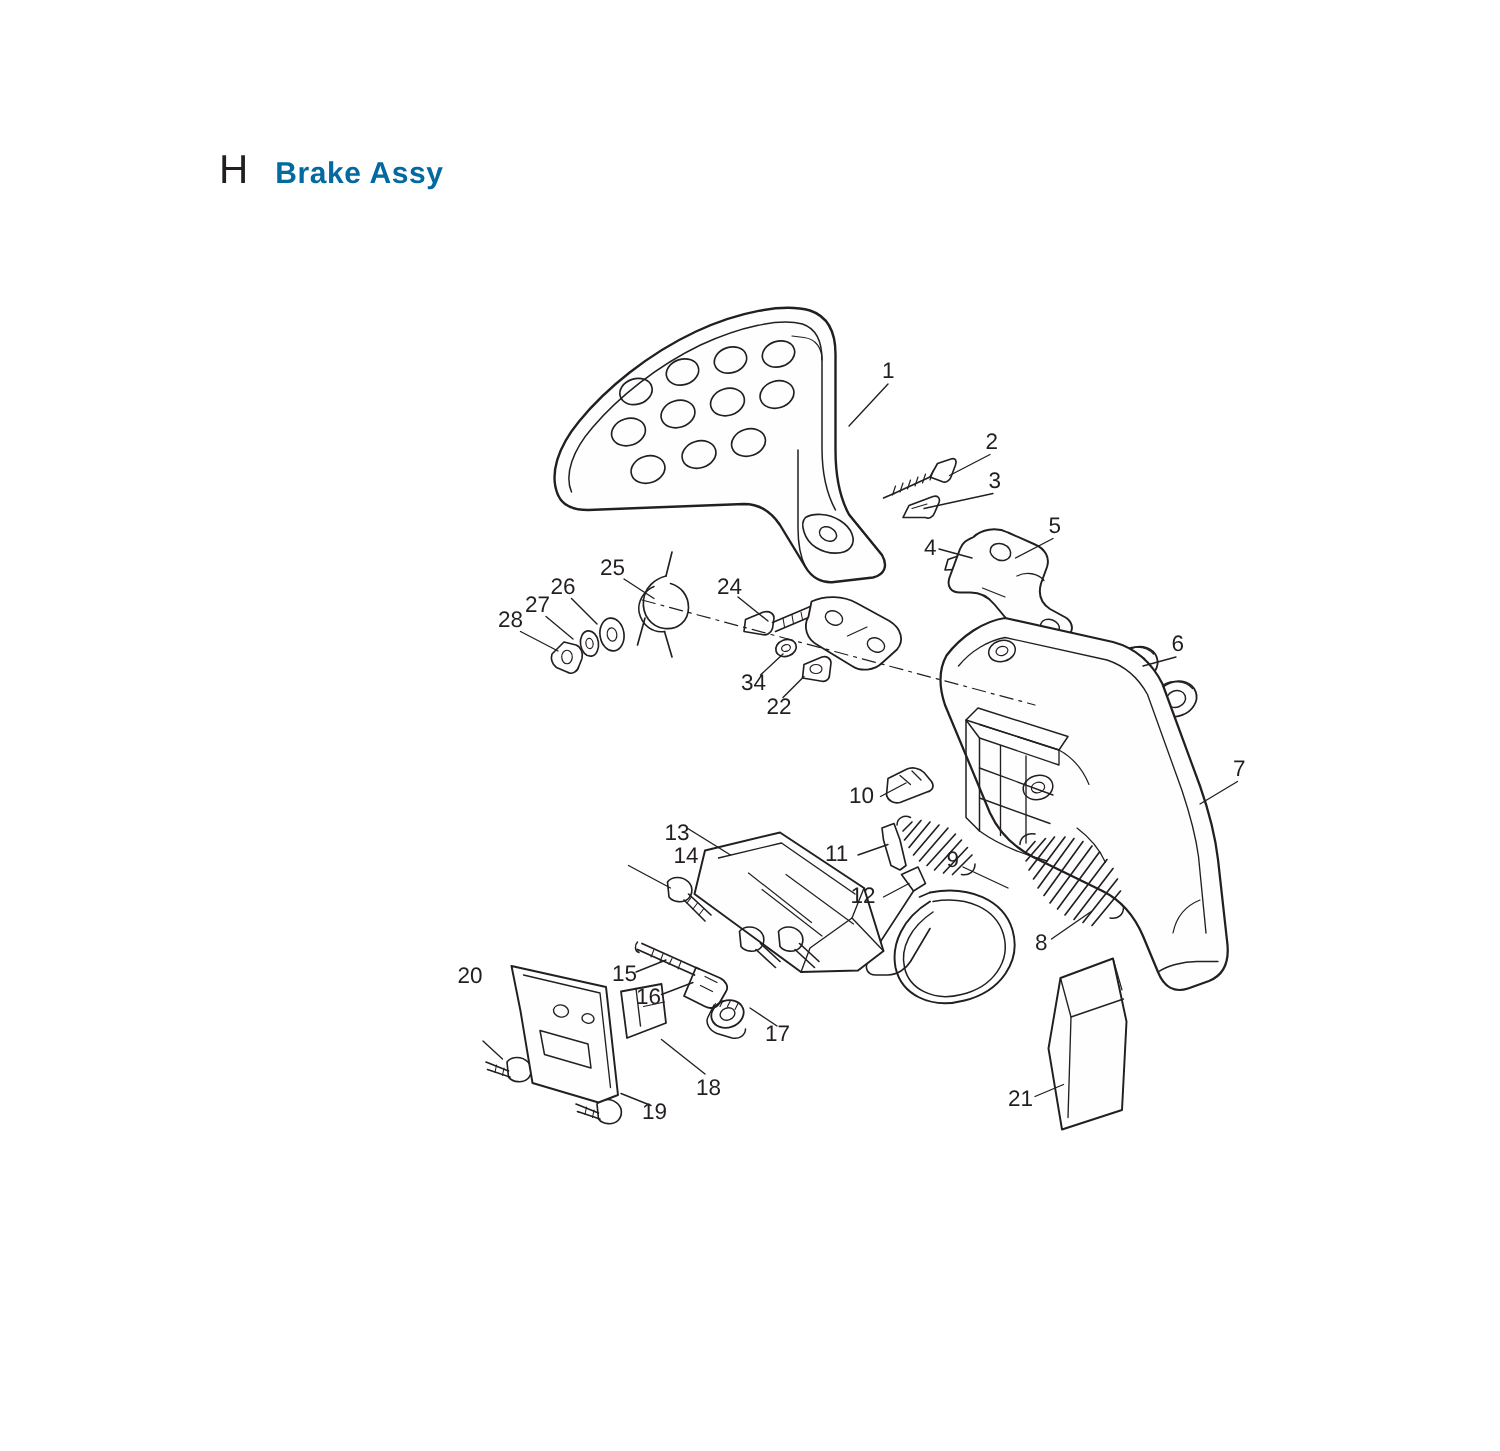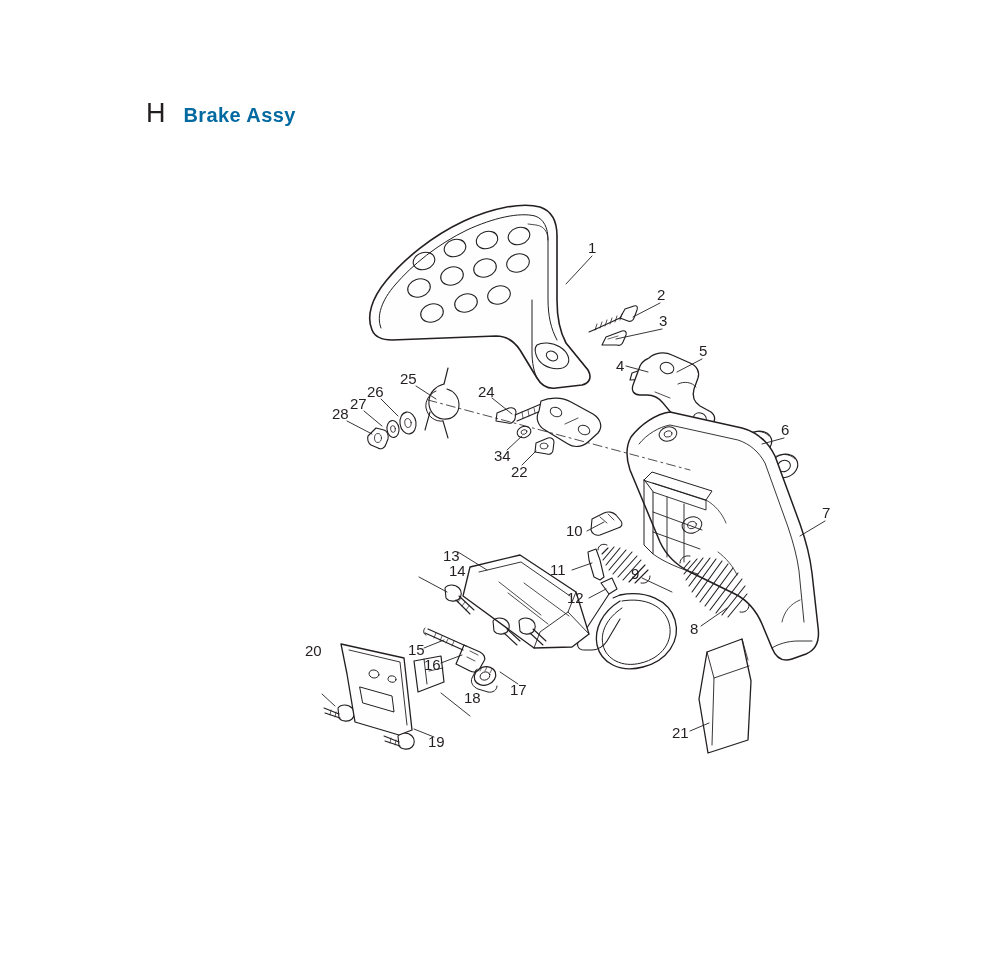--- a/index.html
+++ b/index.html
@@ -431,21 +431,21 @@
   <div class="callout" style="left:690px; top:621px;">8</div>
   <div class="callout" style="left:631px; top:566px;">9</div>
   <div class="callout" style="left:566px; top:523px;">10</div>
   <div class="callout" style="left:550px; top:562px;">11</div>
   <div class="callout" style="left:567px; top:590px;">12</div>
   <div class="callout" style="left:443px; top:532px;margin-top:16px;">13</div>
   <div class="callout" style="left:401px; top:563px;margin-left:48px;">14</div>
   <div class="callout" style="left:408px; top:642px;text-align:center;">15</div>
   <div class="callout" style="left:424px; top:657px;">16</div>
   <div class="callout" style="left:510px; top:682px;">17</div>
-  <div class="callout" style="left:464px; top:690px;">18</div>
+  <div class="callout" style="left:464px; top:718px;">18</div>
   <div class="callout" style="left:428px; top:734px;">19</div>
   <div class="callout" style="left:305px; top:643px;text-align:right;">20</div>
   <div class="callout" style="left:672px; top:725px;">21</div>
   <div class="callout" style="left:511px; top:464px;">22</div>
   <div class="callout" style="left:494px; top:448px;">34</div>
   <div class="callout" style="left:478px; top:384px;">24</div>
   <div class="callout" style="left:400px; top:371px;">25</div>
   <div class="callout" style="left:367px; top:384px;">26</div>
   <div class="callout" style="left:350px; top:396px;">27</div>
   <div class="callout" style="left:332px; top:406px;">28</div>

